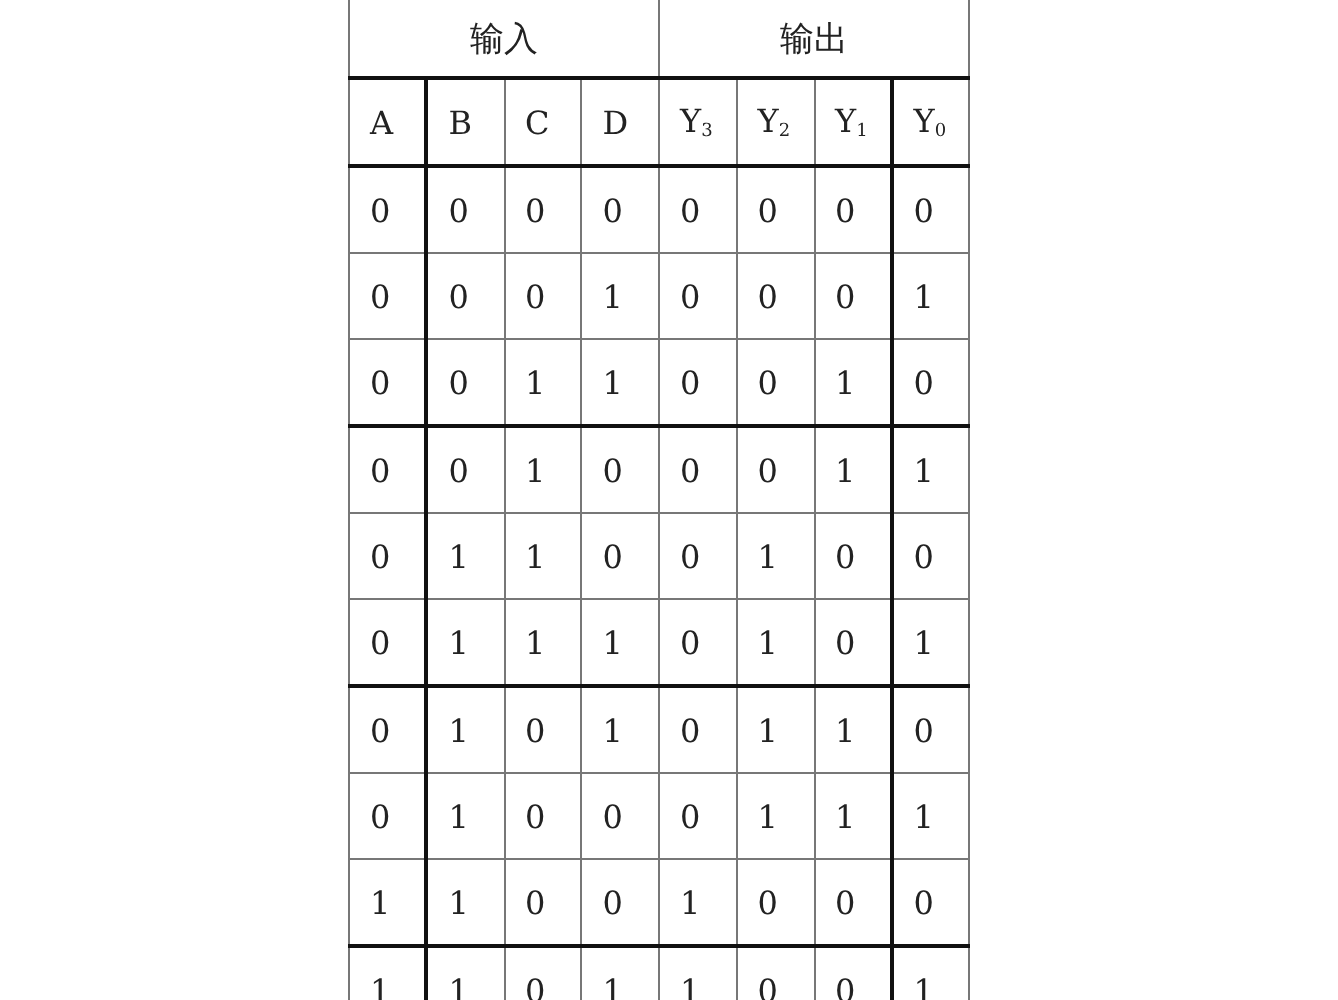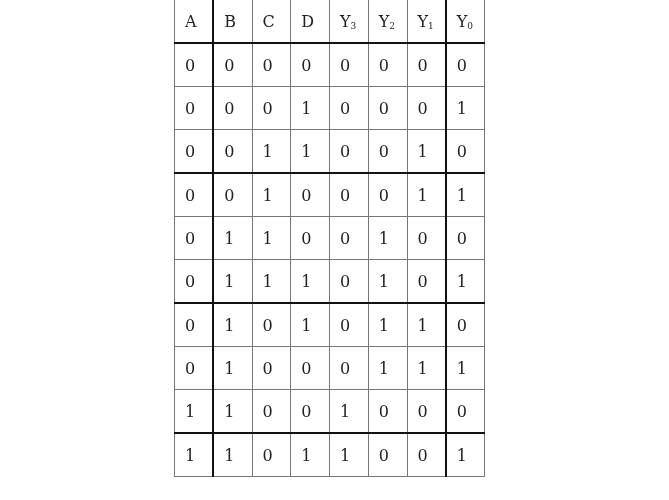--- a/index.html
+++ b/index.html
@@ -23,20 +23,24 @@
       <col>
       <col>
       <col>
       <col>
       <col>
       <col>
       <col>
       <col>
     </colgroup>
   <tbody>
+      <tr class="group thickB">
+    <td colspan="4">输入</td>
+    <td colspan="4">输出</td>
+  </tr>
   <tr class="colhead thickB">
     <td><span>A</span></td>
     <td class="thickL"><span>B</span></td>
     <td><span>C</span></td>
     <td><span>D</span></td>
     <td><span>Y</span><sub>3</sub></td>
     <td><span>Y</span><sub>2</sub></td>
     <td><span>Y</span><sub>1</sub></td>
     <td class="thickL"><span>Y</span><sub>0</sub></td>
   </tr>

